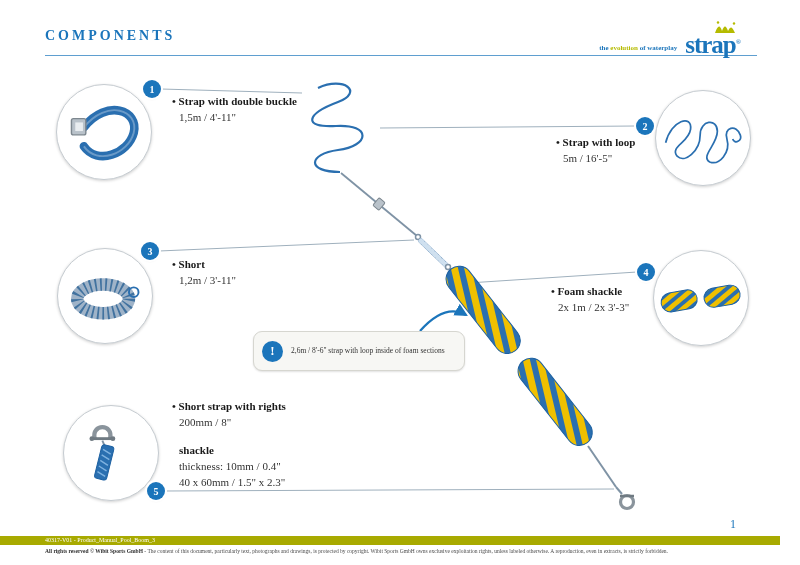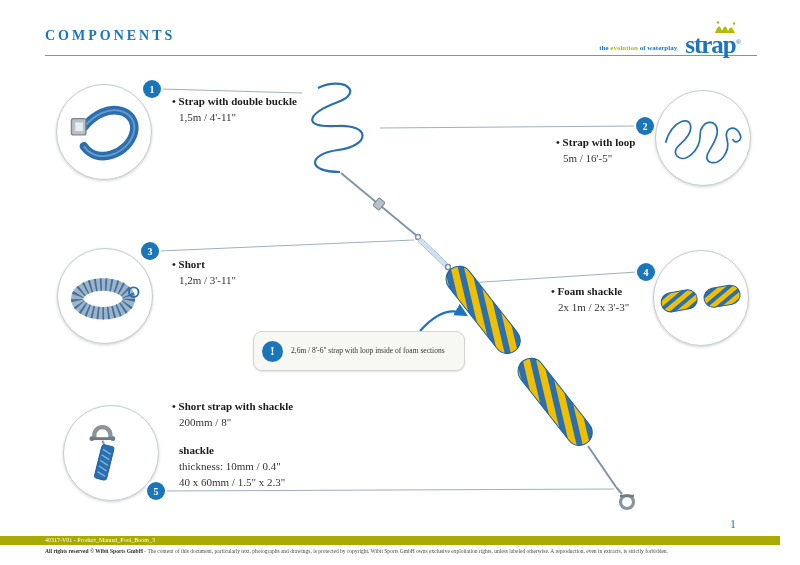--- a/index.html
+++ b/index.html
@@ -178,21 +178,21 @@
       <circle cx="49" cy="32" r="2.5" fill="#6f7a82"></circle>
       <line x1="38" y1="34" x2="41" y2="41" stroke="#7f93a5" stroke-width="2"></line>
       <g transform="rotate(14 45 55)">
         <rect x="34" y="40" width="13" height="36" rx="3" fill="#2a6fb0" stroke="#1b5fa0"></rect>
         <path d="M 36,45 l 9,3 M 36,51 l 9,3 M 36,57 l 9,3 M 36,63 l 9,3 M 36,69 l 9,3" stroke="#7fb2e0" stroke-width="1.5" fill="none"></path>
       </g>
     </svg>
   </div>
   <div class="abs badge" style="left:147px;top:482px">5</div>
   <div class="abs comp-text" style="left:172px;top:399px">
-    <div class="comp-label"><span>•</span> <span>Short strap with shackle</span></div>
+    <div class="comp-label"><span>•</span> <span>Short strap with rights</span></div>
     <div class="comp-detail">200mm / 8"</div>
     <div class="comp-sub-label">shackle</div>
     <div class="comp-detail">thickness: 10mm / 0.4"</div>
     <div class="comp-detail">40 x 60mm / 1.5" x 2.3"</div>
   </div>
 
   <div class="abs page-num">1</div>
   <div class="abs footer-bar"></div>
   <div class="abs doc-id">40317-V01 - Product_Manual_Pool_Boom_3</div>
   <div class="abs copyright"><b>All rights reserved © Wibit Sports GmbH</b><span> - The content of this document, particularly text, photographs and drawings, is protected by copyright. Wibit Sports GmbH owns exclusive exploitation rights, unless labeled otherwise. A reproduction, even in extracts, is strictly forbidden.</span></div>

